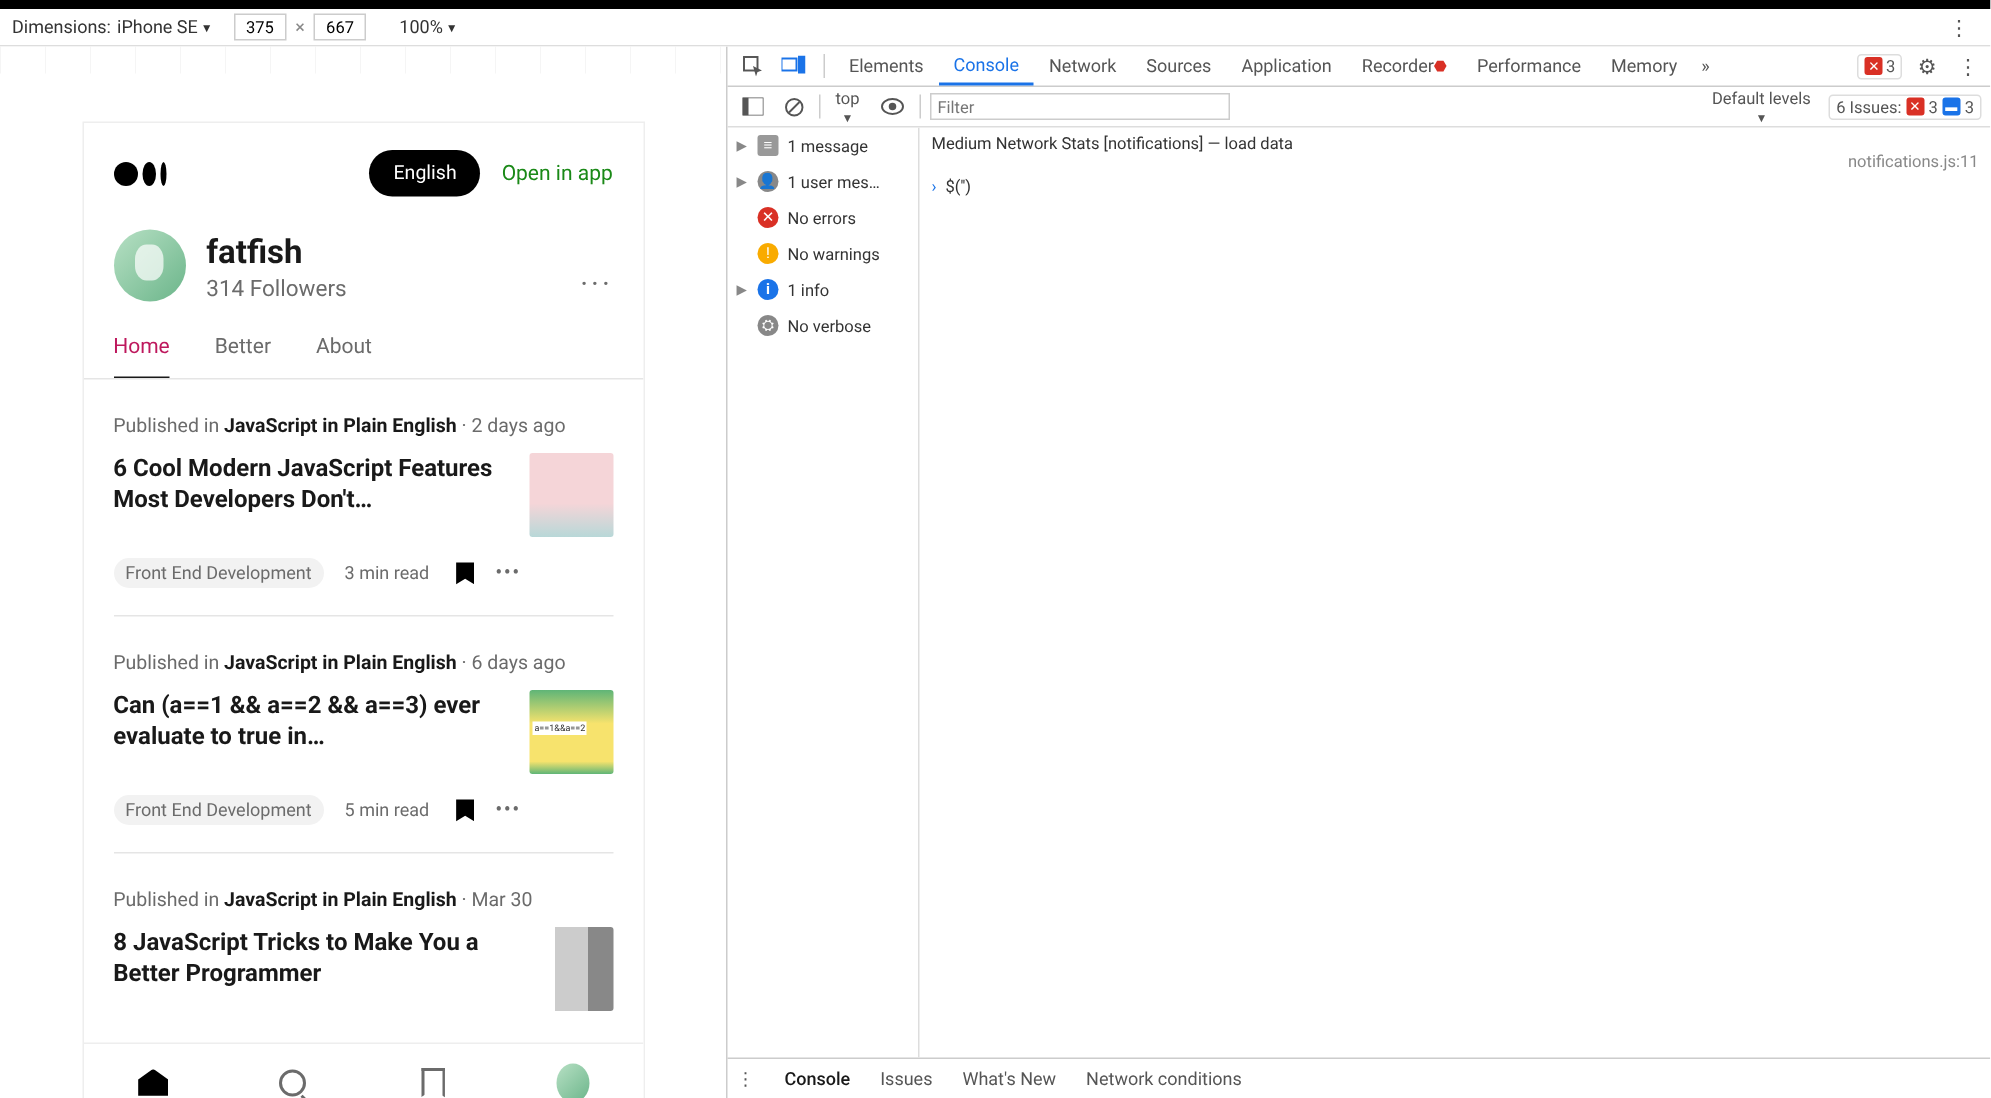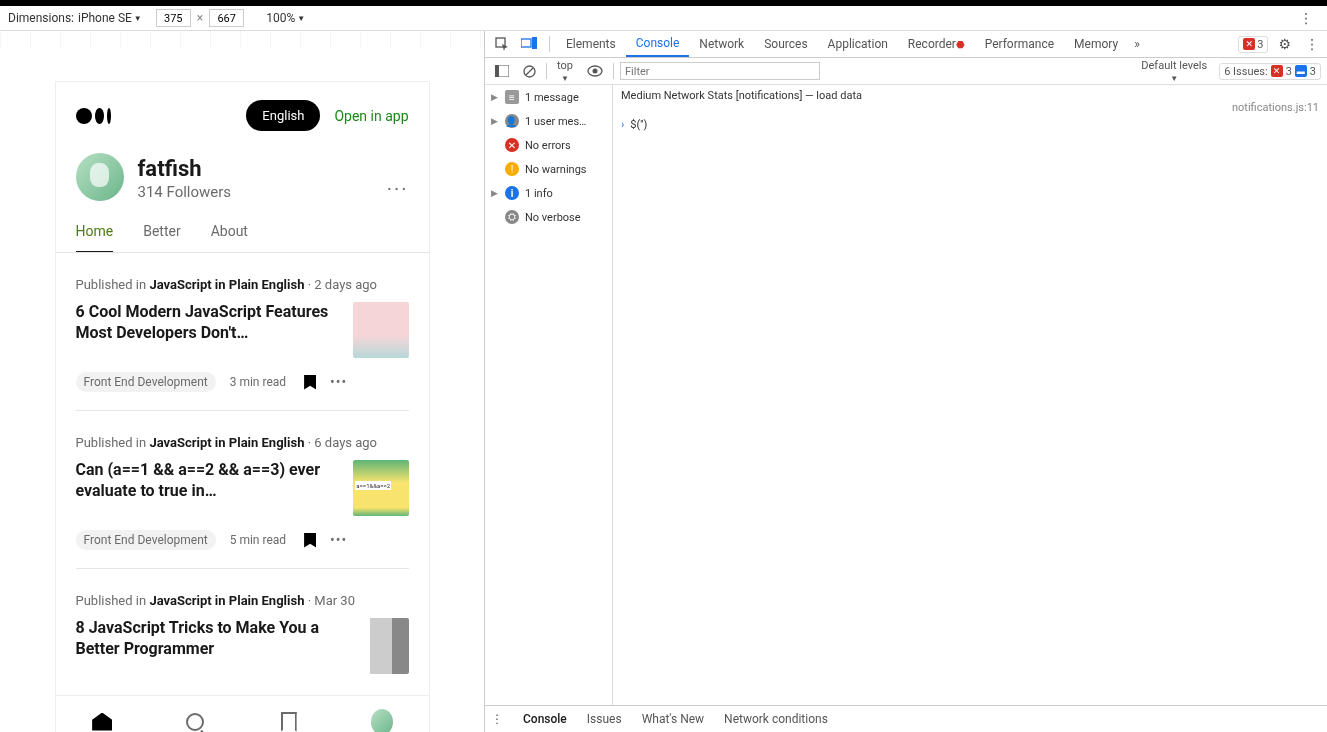--- a/index.html
+++ b/index.html
@@ -39,21 +39,21 @@
 
 .profile-row { display: flex; align-items: flex-end; padding: 8px 20px 4px; }
 .avatar-lg { width: 48px; height: 48px; border-radius: 50%; background: linear-gradient(135deg, #b7e0c4, #6bb58a); margin-right: 14px; position: relative; overflow: hidden; }
 .avatar-lg::after { content: ''; position: absolute; top: 20%; left: 30%; width: 40%; height: 50%; background: rgba(255,255,255,0.7); border-radius: 40%; }
 .profile-name { font-size: 22px; font-weight: 700; color: #191919; }
 .profile-followers { font-size: 15px; color: #6b6b6b; margin-top: 2px; }
 .profile-more { margin-left: auto; color: #6b6b6b; font-size: 20px; cursor: pointer; letter-spacing: 2px; }
 
 .tabs-row { display: flex; padding: 18px 20px 0; border-bottom: 1px solid #e5e5e5; }
 .tab { padding: 0 0 12px; margin-right: 30px; font-size: 14px; color: #6b6b6b; cursor: pointer; border-bottom: 1px solid transparent; }
-.tab.active { color: #4d7c0f; border-bottom-color: #191919; }
+.tab.active { color: #be185d; border-bottom-color: #191919; }
 
 .articles { flex: 1; overflow: hidden; padding: 0 20px; }
 .article { padding: 24px 0 18px; border-bottom: 1px solid #e5e5e5; }
 .article-meta { font-size: 13px; color: #191919; margin-bottom: 10px; }
 .article-meta .gray { color: #6b6b6b; }
 .article-body { display: flex; gap: 16px; }
 .article-text { flex: 1; }
 .article-title { font-size: 16px; font-weight: 700; line-height: 1.3; color: #191919; }
 .article-thumb { width: 56px; height: 56px; background: #e8d5d5; border-radius: 2px; flex-shrink: 0; }
 .thumb1 { background: linear-gradient(#f5d5d8 60%, #b8d8d8); }

